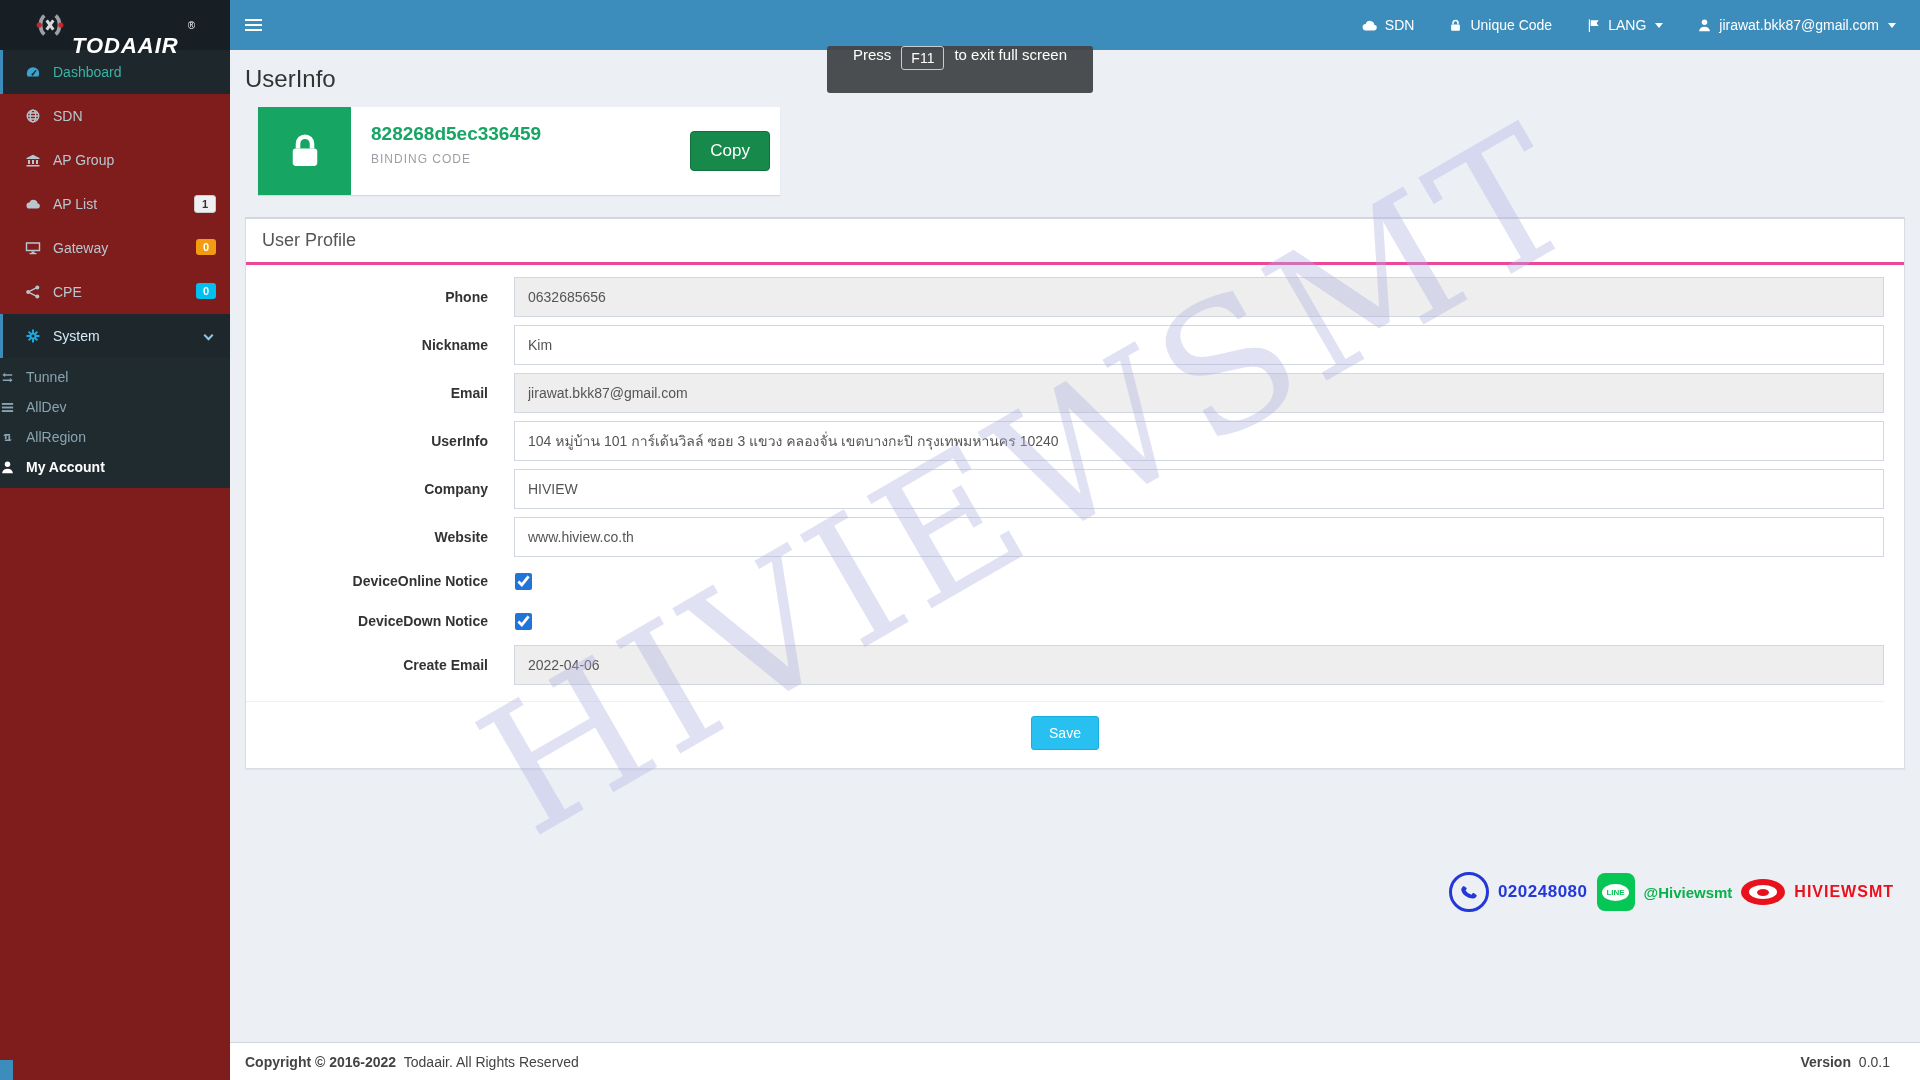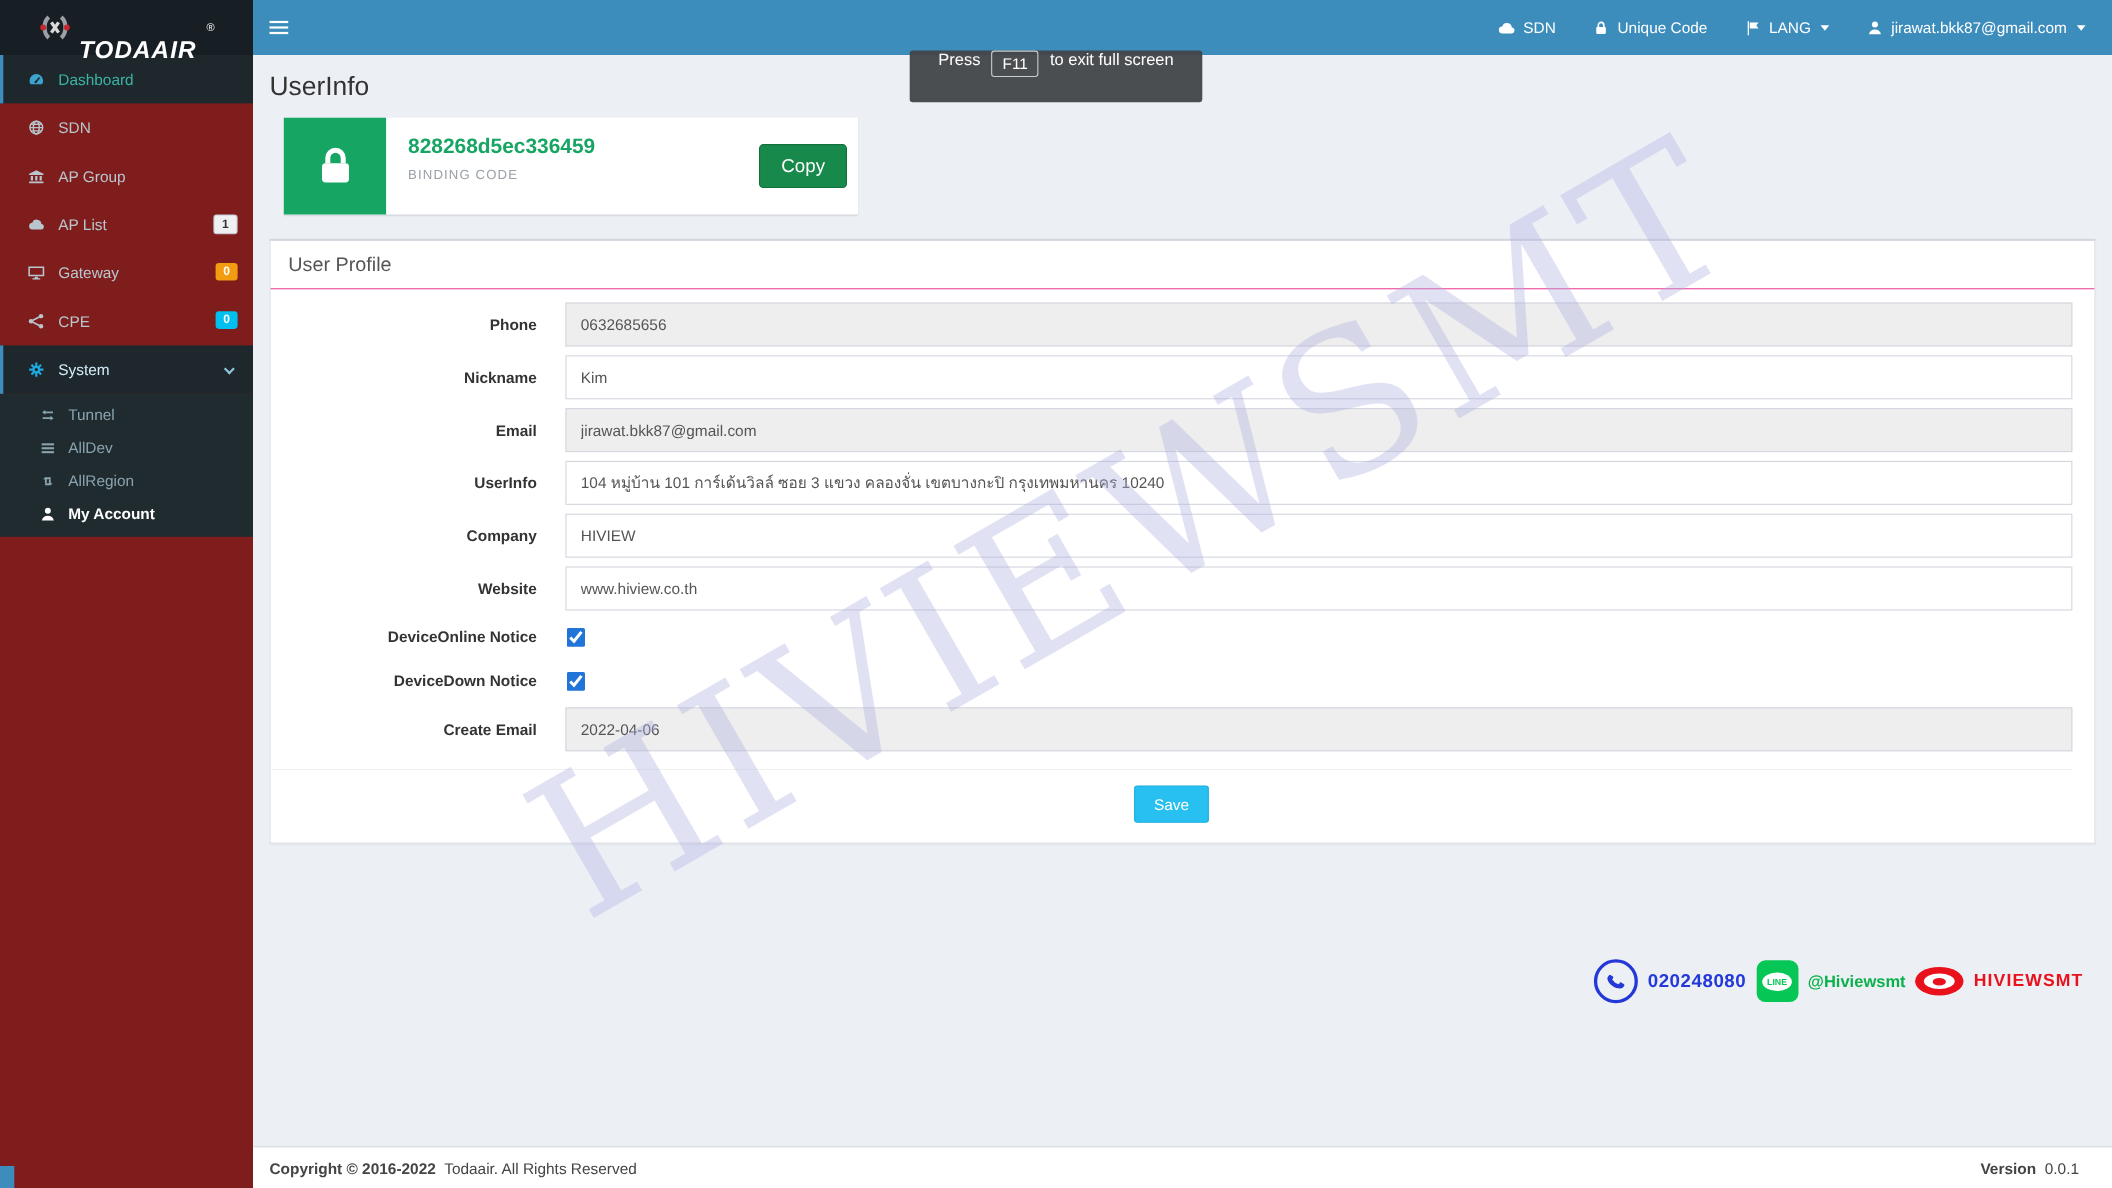--- a/index.html
+++ b/index.html
@@ -31,38 +31,38 @@
   .side-item.dash .side-label { color:#3ab3a6; }
   .side-item.dash svg { color:#3ca3cf; }
   .side-item.sys { color:#d4ecf7; }
   .side-item.sys svg { color:#1ea8e0; }
   .badge { position:absolute; right:14px; top:13px; font-size:11px; font-weight:bold; padding:2px 7px; border-radius:3px; }
   .badge-grey { background:#eef0f2; color:#333; border:1px solid #c7ccd1; }
   .badge-orange { background:#f39c12; color:#fff; }
   .badge-cyan { background:#00c0ef; color:#fff; }
   .chev { position:absolute; right:18px; top:18px; width:7px; height:7px; border-right:2px solid #8fc6e2; border-bottom:2px solid #8fc6e2; transform:rotate(45deg); }
   .submenu { background:#202b30; padding:4px 0 6px; }
-  .sub-item { height:30px; display:flex; align-items:center; padding-left:36px; gap:11px; color:#8aa4af; font-size:14px; cursor:pointer; }
+  .sub-item { height:30px; display:flex; align-items:center; gap:11px; color:#8aa4af; font-size:14px; cursor:pointer; }
   .sub-item svg { width:15px; height:15px; flex:0 0 15px; }
   .sub-item.active { color:#fff; font-weight:bold; }
   .corner-accent { position:absolute; left:0; bottom:0; width:13px; height:20px; background:#3c8dbc; z-index:30; }
 
   
   .content { position:absolute; left:230px; top:50px; right:0; bottom:38px; padding:15px 15px 0 15px; z-index:1; }
   .page-title { font-size:24px; font-weight:500; color:#333; margin-bottom:14px; }
 
   .binding-card { width:522px; height:88px; background:#fff; display:flex; box-shadow:0 1px 1px rgba(0,0,0,0.1); margin-left:13px; }
   .binding-icon { width:93px; background:#17a563; display:flex; align-items:center; justify-content:center; }
   .binding-mid { padding:16px 0 0 20px; }
   .binding-code { color:#17a563; font-size:19px; font-weight:bold; }
   .binding-label { color:#9aa0a6; font-size:12px; letter-spacing:1px; margin-top:7px; }
   .copy-btn { align-self:center; margin-left:auto; margin-right:10px; background:#178a4b; color:#fff; border:1px solid #11703c; font-size:17px; padding:9px 19px; border-radius:4px; cursor:pointer; font-family:Liberation Sans, sans-serif; }
 
   .panel { margin:22px 0 0 0; background:#fff; border:1px solid #d9dde4; border-top:2px solid #d2d6de; box-shadow:0 1px 1px rgba(0,0,0,0.05); position:relative; }
-  .panel-header { padding:11px 16px; font-size:18px; color:#555; border-bottom:1px solid #ec4899; }
+  .panel-header { padding:11px 16px; font-size:18px; color:#555; border-bottom:3px solid #ec4899; }
   .form { padding:12px 20px 0 0; }
   .frow { display:flex; align-items:center; margin-bottom:8px; min-height:40px; }
   .frow-check { min-height:32px; }
   .frow label { width:268px; flex:0 0 268px; text-align:right; padding-right:26px; font-weight:bold; font-size:14px; color:#333; }
   .frow input[type=text] { flex:1; height:40px; border:1px solid #d2d6de; padding:0 13px; font-size:14px; color:#555; font-family:inherit; outline:none; border-radius:0; background:#fff; }
   .frow input[type=text]:disabled { background:#eee; color:#555; }
   .frow input[type=checkbox] { width:17px; height:17px; accent-color:#2175d9; margin-left:1px; }
   .save-area { border-top:1px solid #f0f0f0; margin-top:16px; padding:14px 0 18px; text-align:center; }
   .save-btn { background:#28c0f0; color:#fff; border:1px solid #18aedd; padding:8px 17px; font-size:14px; border-radius:3px; cursor:pointer; font-family:inherit; }
 

